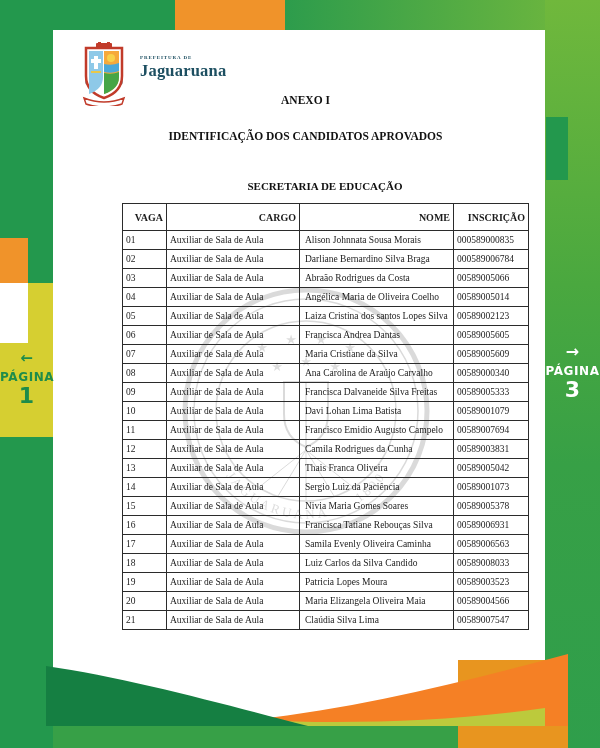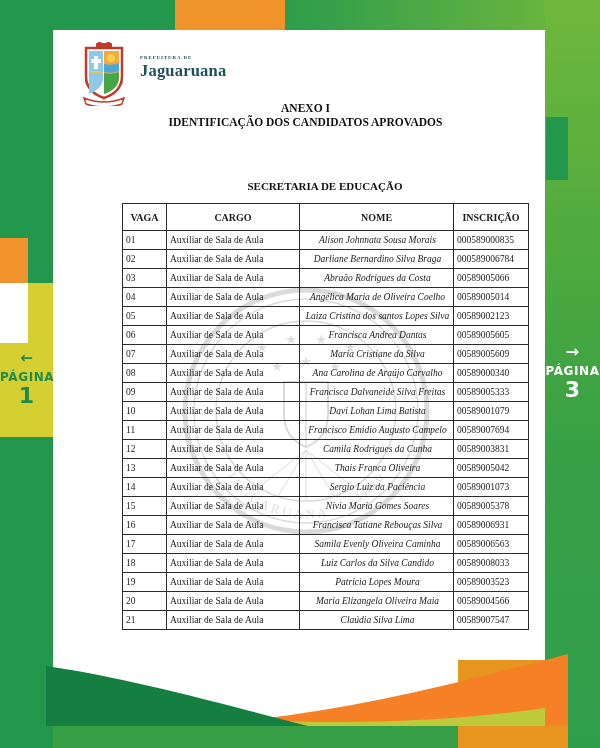--- a/index.html
+++ b/index.html
@@ -33,33 +33,33 @@
   .nav-label{font-size:12px;font-weight:bold;letter-spacing:.6px;margin-top:4px;}
   .nav-num{font-size:22px;font-weight:bold;line-height:1.1;}
   
   #logo{position:absolute;left:80px;top:42px;z-index:3;}
   #logo-text{position:absolute;left:140px;top:55px;z-index:3;color:#1d4f61;
       font-family:Liberation Serif, serif;}
   #logo-text .l1{font-size:5px;font-weight:bold;letter-spacing:.9px;}
   #logo-text .l2{font-size:16.5px;font-weight:bold;letter-spacing:.2px;margin-top:1px;}
   .doc-title{position:absolute;left:53px;width:505px;text-align:center;font-weight:bold;
       color:#111;z-index:3;}
-  #title-anexo{top:102px;font-size:11.5px;}
-  #title-ident{top:116px;font-size:11.5px;}
+  #title-anexo{top:94px;font-size:11.5px;}
+  #title-ident{top:130px;font-size:11.5px;}
   #title-secret{top:180px;font-size:11px;left:122px;width:406px;}
   
   #tablewrap{position:absolute;left:122px;top:203px;width:406px;z-index:3;}
   table{border-collapse:collapse;table-layout:fixed;width:406px;background:transparent;
       font-size:9.5px;color:#1b1b1b;}
   th,td{border:1px solid #2b2b2b;padding:0 3px;overflow:hidden;}
-  th{height:26px;font-size:10px;font-weight:bold;text-align:center;}
+  th{height:26px;font-size:10px;font-weight:bold;text-align:right;}
   td{height:18px;line-height:1.15;}
   td.c-vaga,td.c-insc{text-align:left;}
   td.c-cargo{text-align:left;}
-  td.c-nome{text-align:center;padding-left:5px;font-style:italic;}
+  td.c-nome{text-align:left;padding-left:5px;}
   
   #watermark{position:absolute;left:158px;top:278px;z-index:2;opacity:.55;}
   
   #footer{position:absolute;left:53px;top:664px;width:492px;text-align:center;z-index:5;
       font-family:"DejaVu Sans",sans-serif;font-size:8.5px;color:#55544a;line-height:1.45;}
   
   #waves{position:absolute;left:0;top:640px;width:600px;height:108px;z-index:4;}
 </style>
 </head>
 <body>

